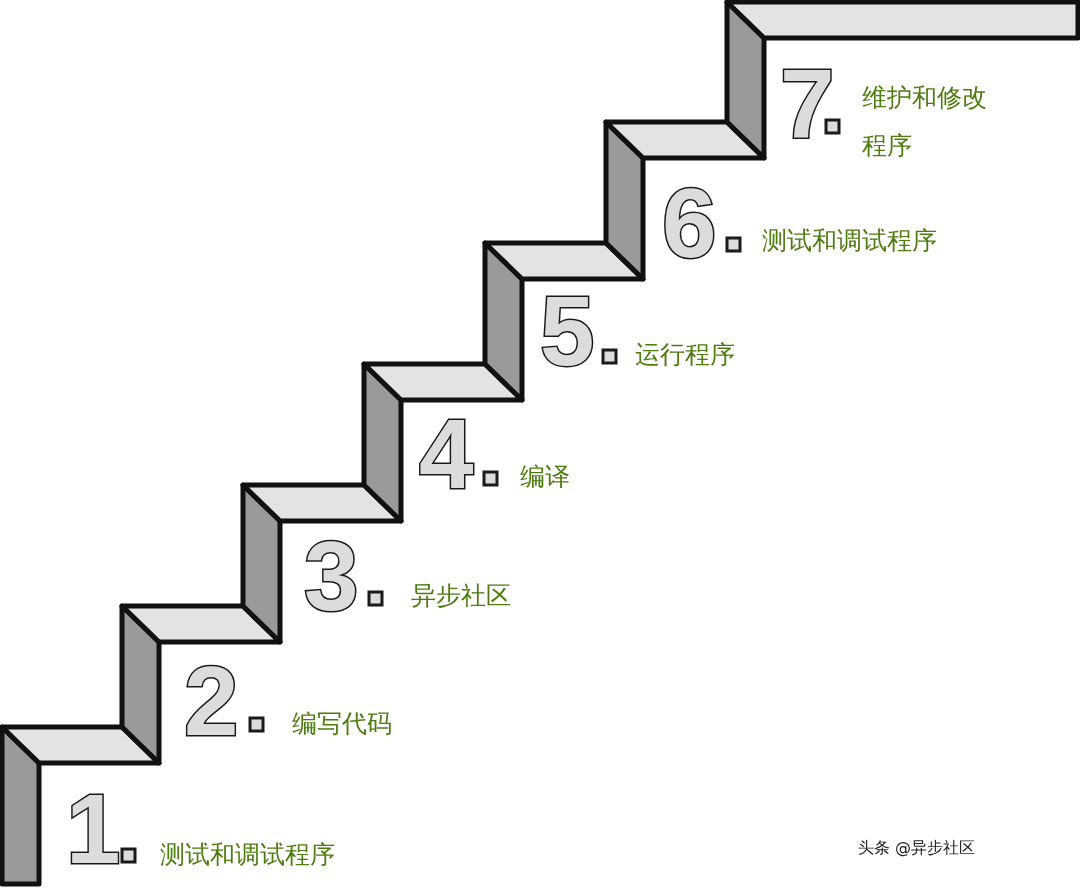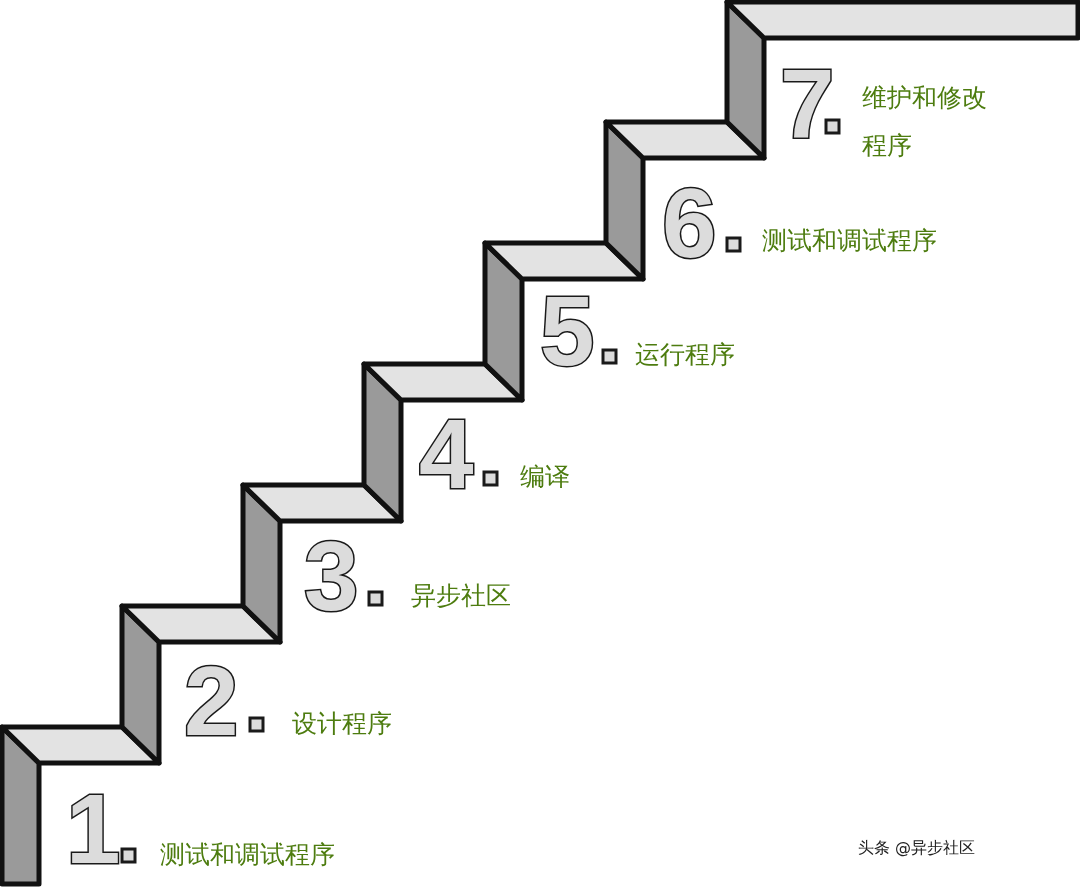--- a/index.html
+++ b/index.html
@@ -53,21 +53,21 @@
   <rect class="bullet" x="122" y="849" width="13" height="13"></rect>
   <rect class="bullet" x="250" y="718" width="13" height="13"></rect>
   <rect class="bullet" x="369" y="592" width="13" height="13"></rect>
   <rect class="bullet" x="484" y="472" width="13" height="13"></rect>
   <rect class="bullet" x="603" y="350" width="13" height="13"></rect>
   <rect class="bullet" x="727" y="238" width="13" height="13"></rect>
   <rect class="bullet" x="826" y="120" width="13" height="13"></rect>
 </svg>
 
 <div class="label" style="left:160px; top:839px;">测试和调试程序</div>
-<div class="label" style="left:292px; top:708px;">设计程序</div>
+<div class="label" style="left:292px; top:708px;">编写代码</div>
 <div class="label" style="left:411px; top:580px;">异步社区</div>
 <div class="label" style="left:520px; top:461px;">编译</div>
 <div class="label" style="left:635px; top:339px;text-align:right;">运行程序</div>
 <div class="label" style="left:762px; top:225px;">测试和调试程序</div>
 <div class="label" style="left:862px; top:82px;">维护和修改</div>
 <div class="label" style="left:862px; top:130px;">程序</div>
 
 <div class="watermark">头条 @异步社区</div>
 
 </body></html>

